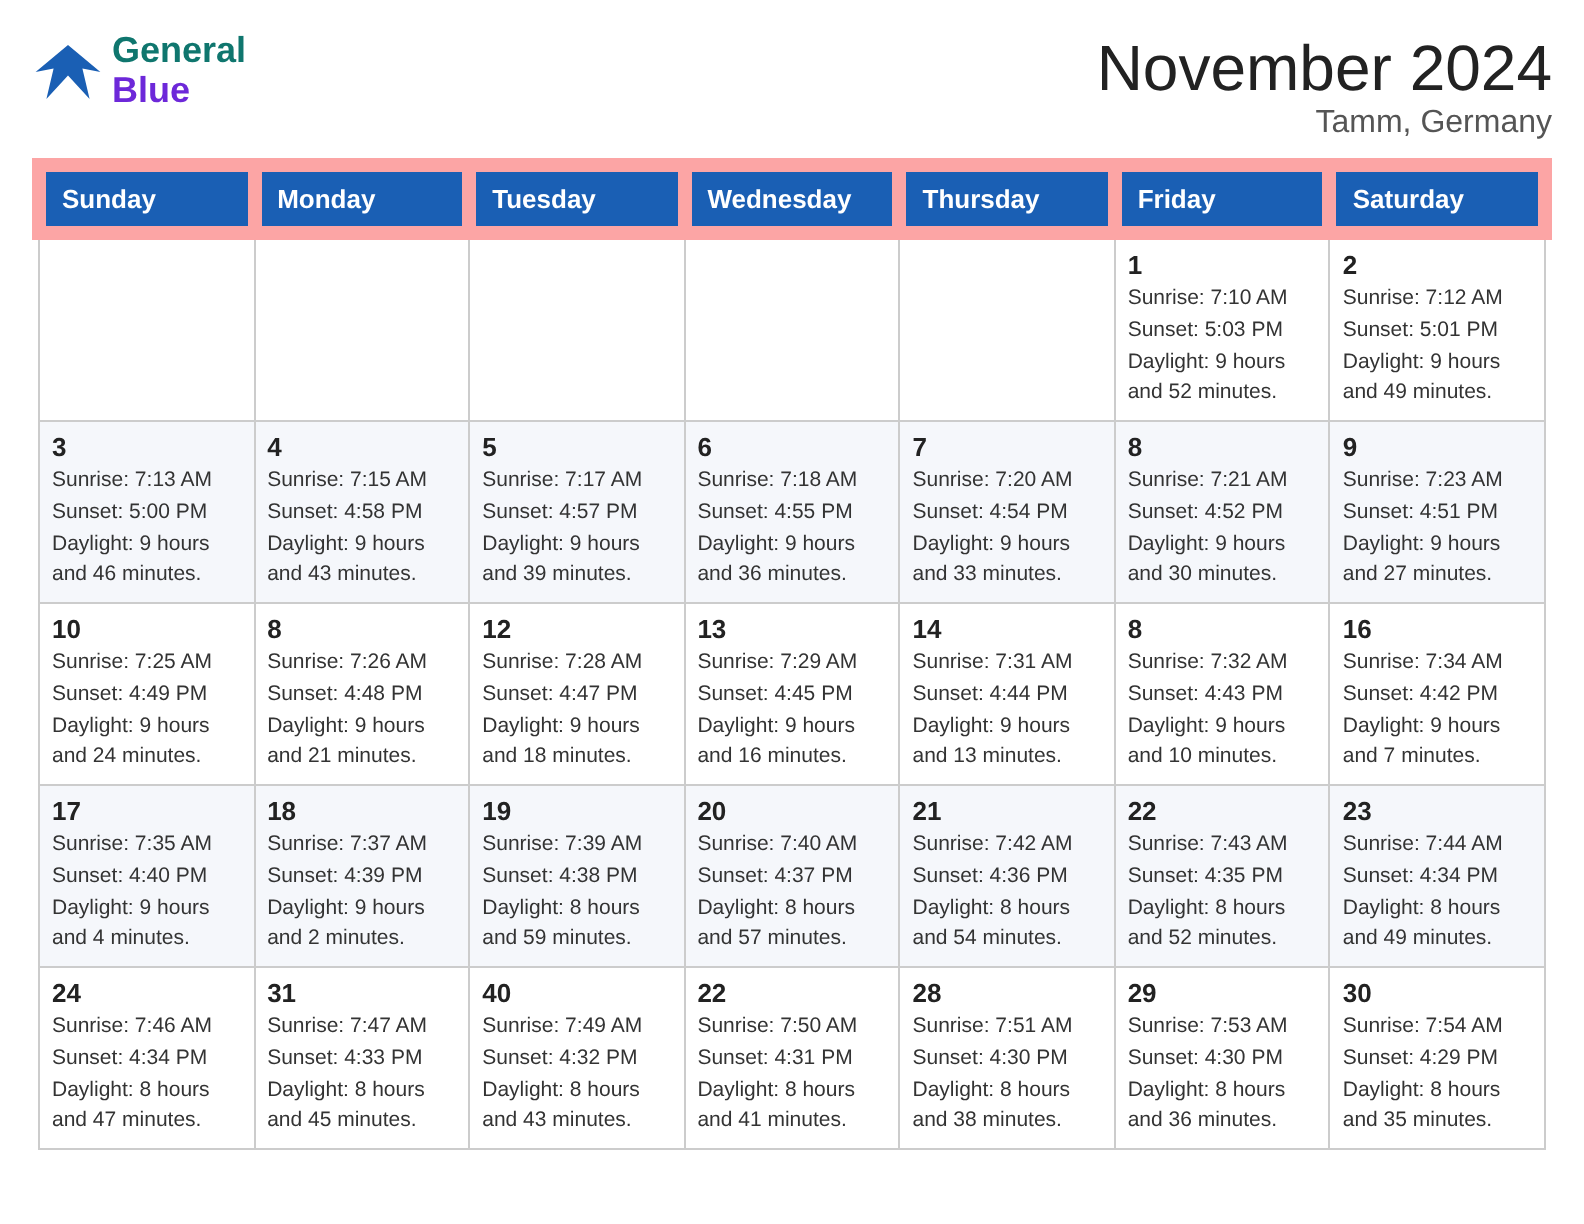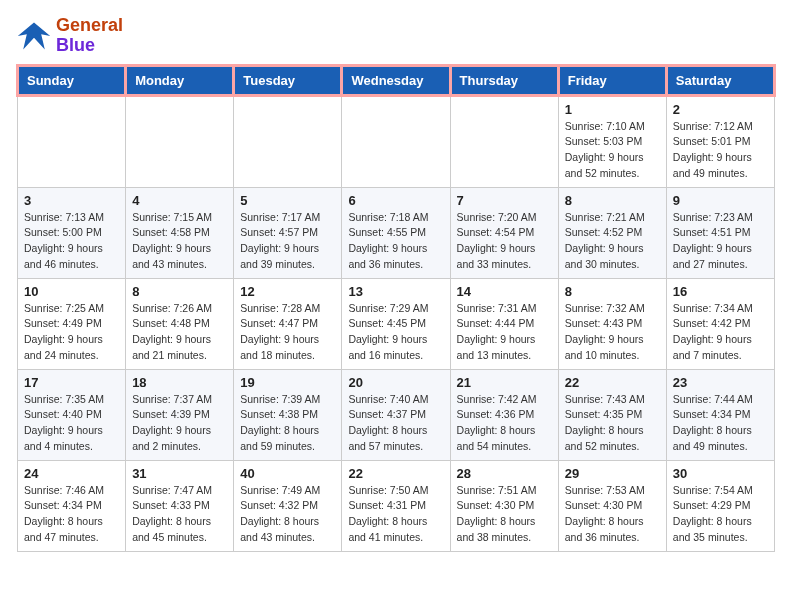--- a/index.html
+++ b/index.html
@@ -21,21 +21,21 @@
       align-items: center;
       gap: 4px;
     }
     .logo-text {
       font-size: 18px;
       font-weight: bold;
       color: #000;
       line-height: 1.1;
     }
     .logo-text span {
-      color: #c2410c;
+      color: #0f766e;
     }
     .logo-bird {
       width: 36px;
       height: 36px;
     }
     .title-block {
       text-align: right;
     }
     .month-title {
       font-size: 32px;
@@ -50,21 +50,21 @@
       width: 100%;
       border-collapse: collapse;
     }
     .calendar thead th {
       background: #1a5fb4;
       color: #fff;
       font-size: 13px;
       font-weight: bold;
       padding: 6px 8px;
       text-align: left;
-      border: 3px solid #fca5a5;
+      border: 7px solid #fca5a5;
     }
     .calendar tbody td {
       vertical-align: top;
       border: 1px solid #ccc;
       padding: 5px 6px;
       font-size: 11px;
       color: #222;
       min-width: 100px;
       background: #fff;
       height: 90px;
@@ -93,20 +93,24 @@
 <div class="header">
   <div class="logo">
     <svg class="logo-bird" viewBox="0 0 40 40">
       <polygon points="20,5 38,20 28,18 32,35 20,22 8,35 12,18 2,20" fill="#1a5fb4"></polygon>
     </svg>
     <div class="logo-text">
       <div><span>General</span></div>
       <div><span style="color:#6d28d9">Blue</span></div>
     </div>
   </div>
+  <div class="title-block">
+    <div class="month-title">November 2024</div>
+    <div class="location">Tamm, Germany</div>
+  </div>
 </div>
 
 <table class="calendar">
   <thead>
     <tr id="weekday-header">
         <th>Sunday</th>
         <th>Monday</th>
         <th>Tuesday</th>
         <th>Wednesday</th>
         <th>Thursday</th>

